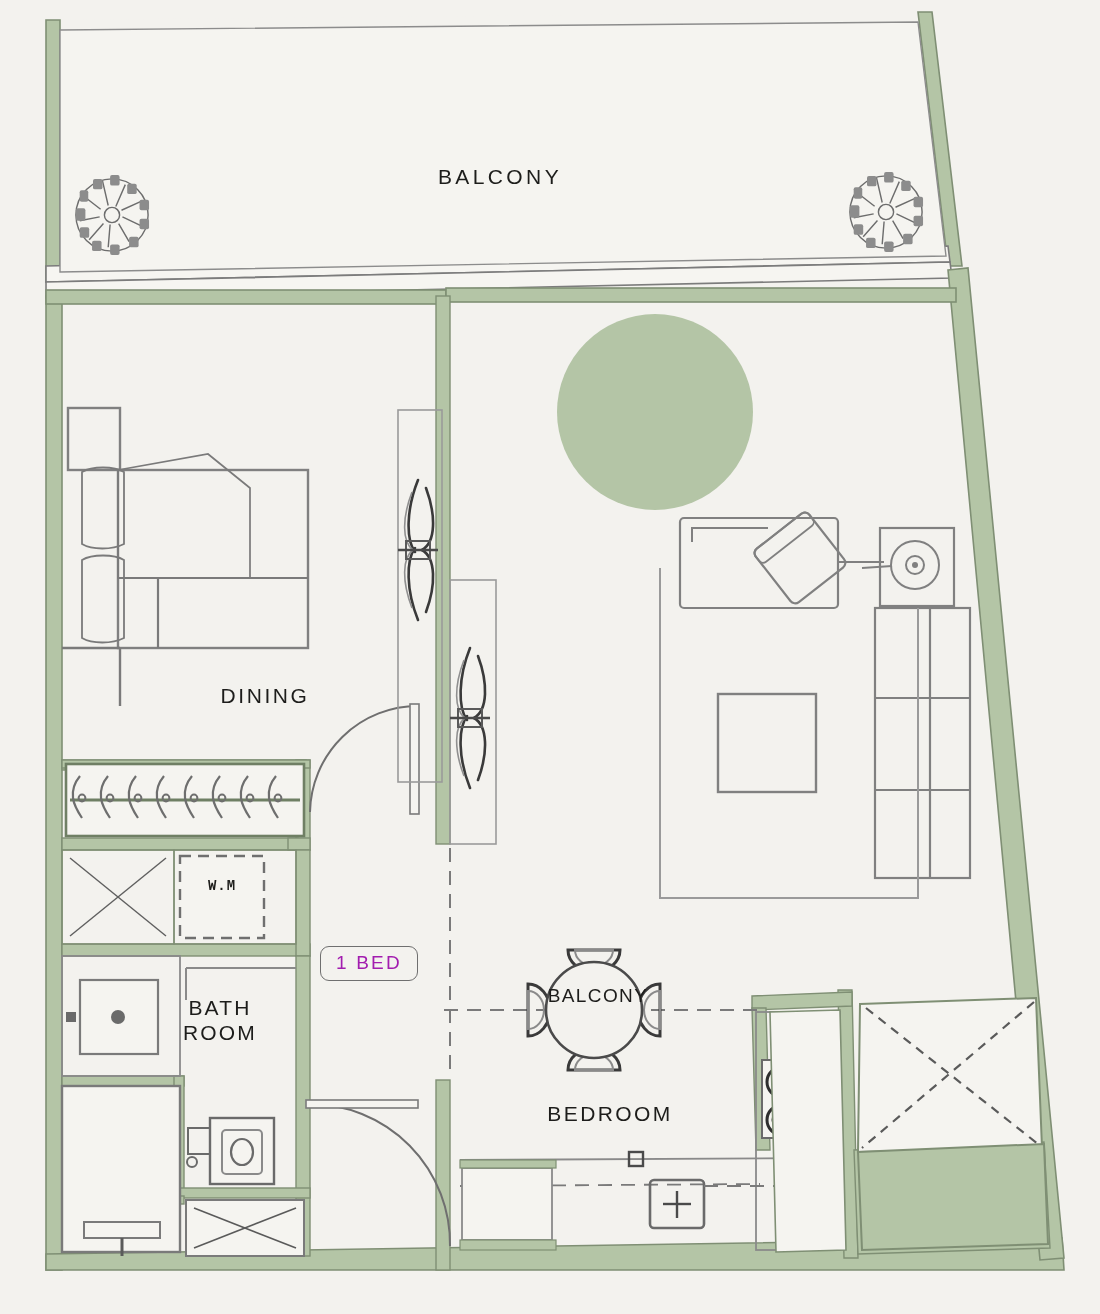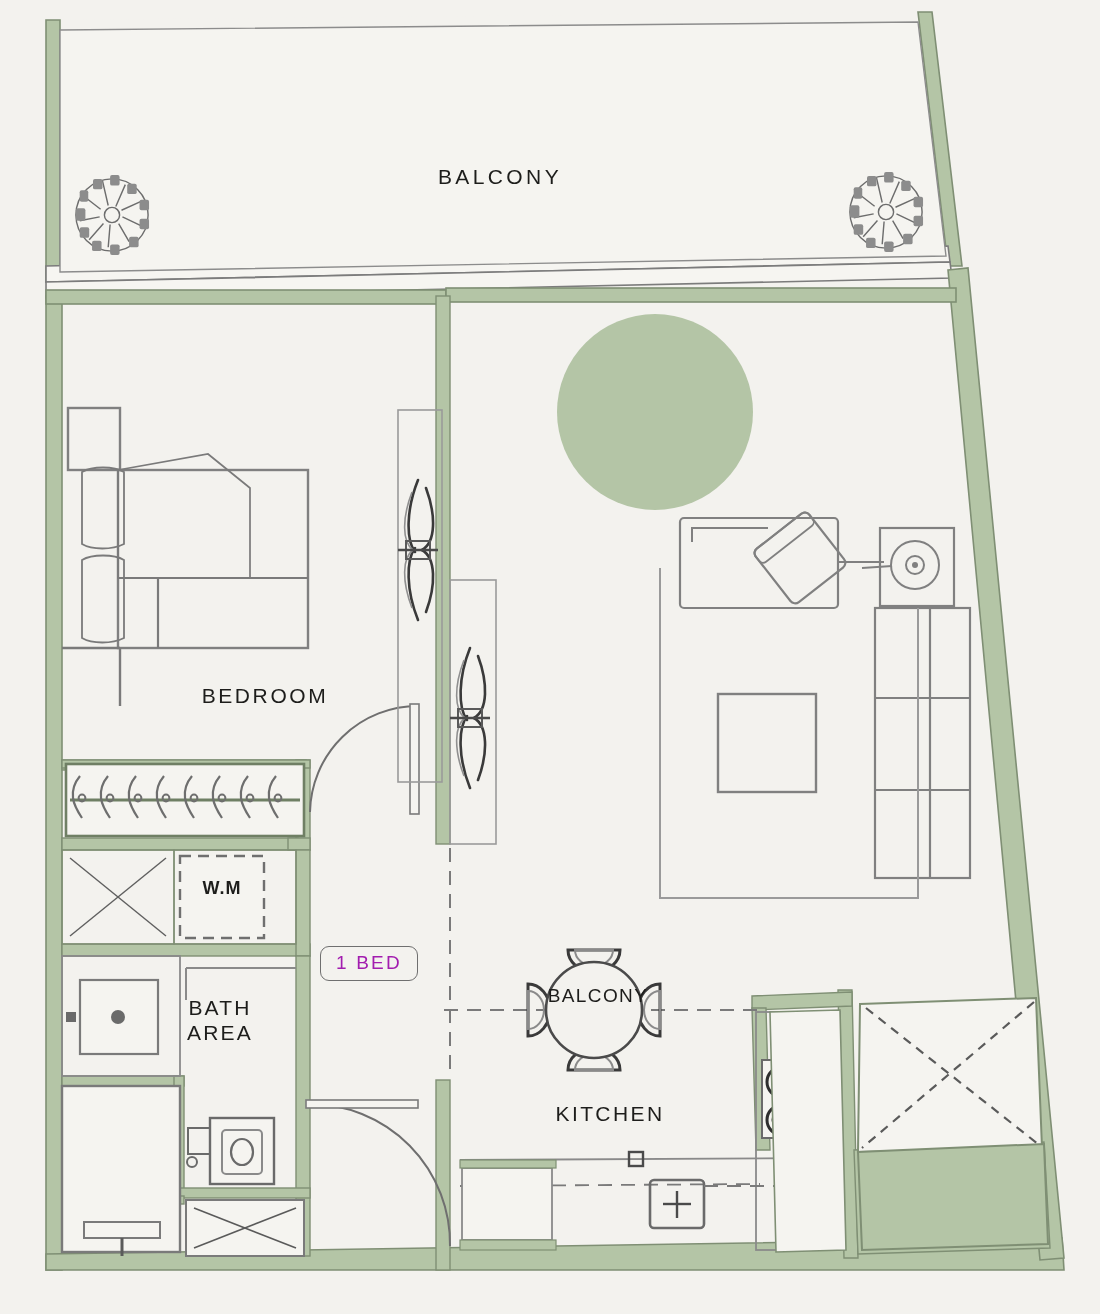--- a/index.html
+++ b/index.html
@@ -19,21 +19,21 @@
     white-space:pre-line;
     line-height:1.18;
     user-select:none;
   }
   #label-balcony{left:0;top:138px;width:1000px;font-size:21px;letter-spacing:3.4px;margin-top:27px;}
   #label-bedroom{left:90px;top:684px;width:350px;font-size:21px;letter-spacing:2.6px;}
   #label-living{left:460px;top:678px;width:220px;font-size:21px;letter-spacing:2.2px;}
   #label-bath{left:120px;top:996px;width:200px;font-size:21px;letter-spacing:2.2px;}
   #label-kitchen{left:480px;top:1102px;width:260px;font-size:21px;letter-spacing:2.4px;}
   #label-dining{left:508px;top:985px;width:180px;font-size:19px;letter-spacing:1.4px;}
-  #label-wm{left:182px;top:878px;width:80px;font-size:18px;letter-spacing:1px;font-weight:700;}
+  #label-wm{left:182px;top:878px;width:80px;font-size:14px;letter-spacing:1px;font-weight:700;font-family:Liberation Mono, monospace;}
   #badge-1bed{
     position:absolute;left:320px;top:946px;
     padding:5px 15px 6px 15px;
     border:1.4px solid #6f6f6f;border-radius:9px;
     background:#f3f2ee;
     font-size:19px;letter-spacing:2.2px;color:#a21caf;
     font-family:"Liberation Sans", sans-serif;
   }
 </style>
 </head>
@@ -353,27 +353,27 @@
     </g>
 
     <g fill="none" stroke="#7a7a7a" stroke-width="2" stroke-dasharray="14 9">
       <line x1="450" y1="848" x2="450" y2="1078"></line>
     </g>
 
   </svg>
 
   <div class="roomlabel" id="label-balcony">BALCONY</div>
 
-  <div class="roomlabel" id="label-bedroom">BEDROOM</div>
+  <div class="roomlabel" id="label-bedroom">DINING</div>
 
 
   <div class="roomlabel" id="label-bath">BATH
-AREA</div>
-
-  <div class="roomlabel" id="label-kitchen">KITCHEN</div>
+ROOM</div>
+
+  <div class="roomlabel" id="label-kitchen">BEDROOM</div>
 
   <div class="roomlabel" id="label-dining">BALCONY</div>
 
   <div class="roomlabel" id="label-wm">W.M</div>
 
   <div id="badge-1bed">1 BED</div>
 
 </div>
 
 </body></html>

